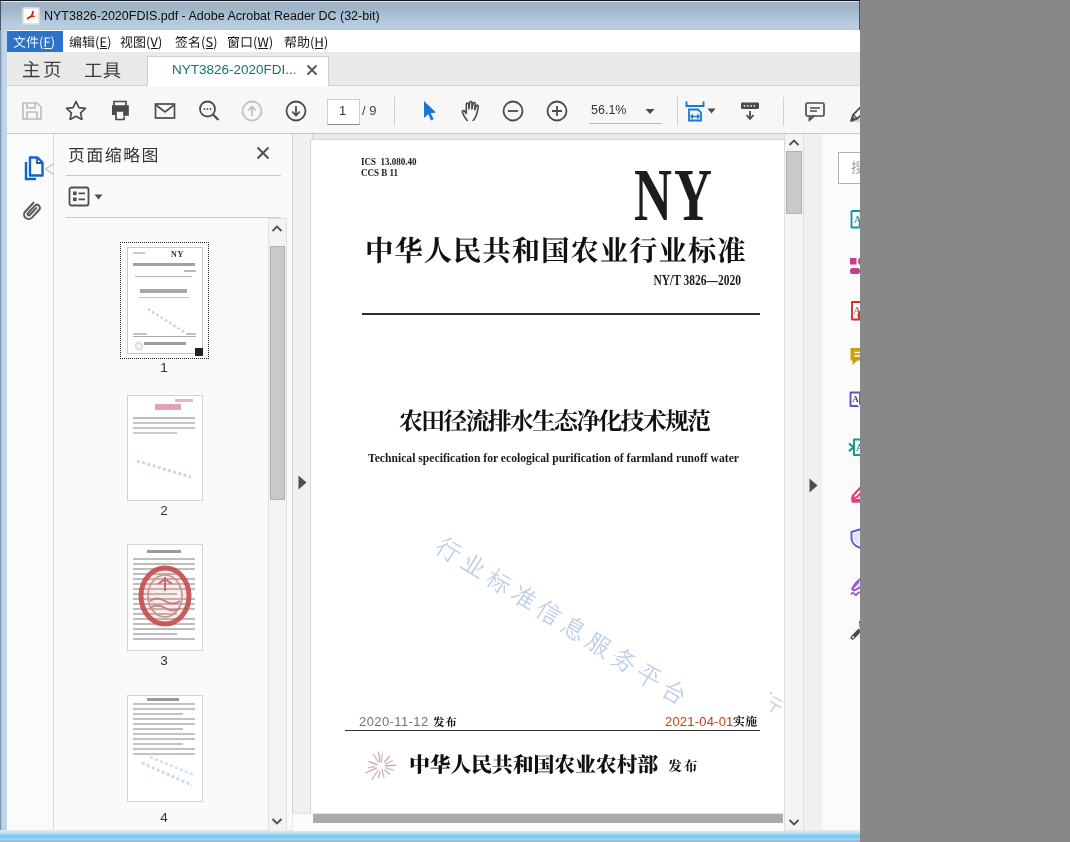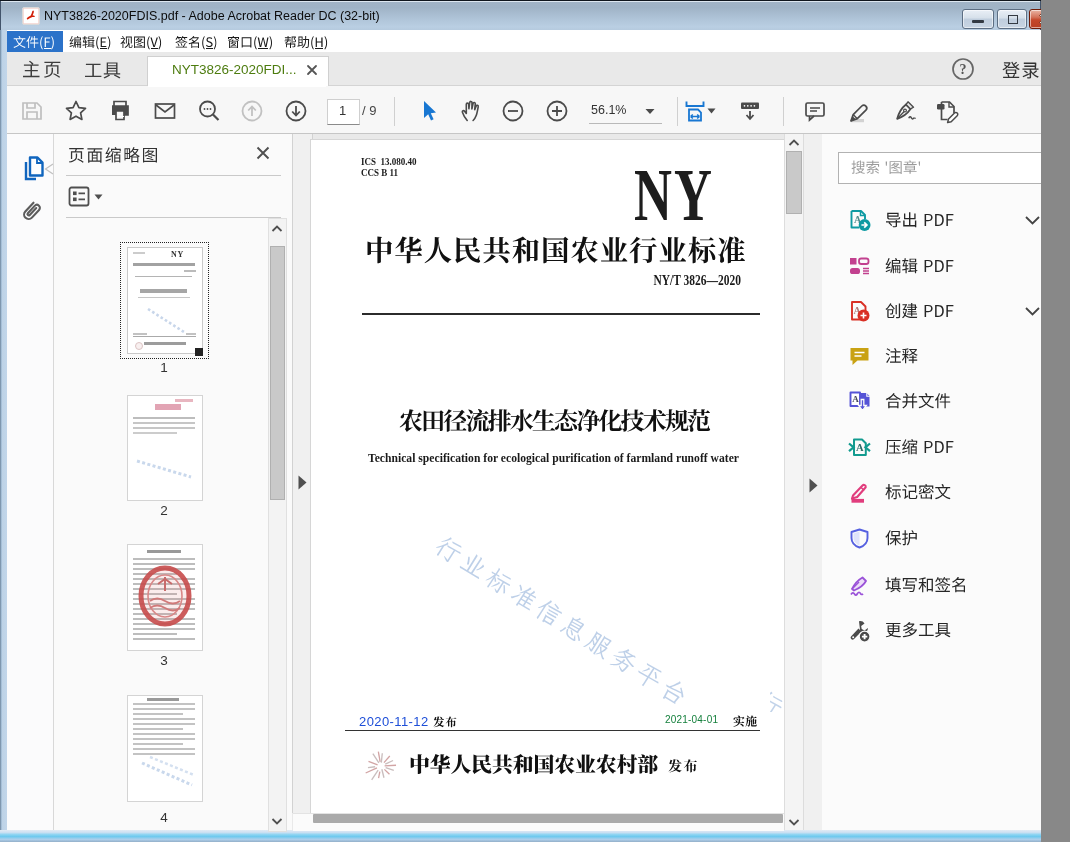--- a/index.html
+++ b/index.html
@@ -1,15 +1,15 @@
 <!DOCTYPE html>
 <html><head><meta charset="utf-8">
 <style>
 html,body{margin:0;padding:0;background:#888;}
-#app{position:relative;width:1041px;height:842px;overflow:hidden;font-family:"Liberation Sans",sans-serif;background:#fff;}
+#app{position:relative;width:860px;height:842px;overflow:hidden;font-family:"Liberation Sans",sans-serif;background:#fff;}
 .abs{position:absolute;}
 svg{display:block;}
 </style></head><body>
 <div id="app">
 
 <div class="abs" style="left:0;top:0;width:1070px;height:30px;background:linear-gradient(180deg,#a2b4c6 0%,#9fb3c6 25%,#aec3d7 60%,#bacfe3 90%,#b5cade 100%);"></div>
 <div class="abs" style="left:0;top:0;width:1070px;height:1px;background:#10161d;"></div>
 <div class="abs" style="left:0;top:1px;width:1070px;height:1px;background:#dde7f0;"></div>
 <div class="abs" style="left:0;top:1px;width:1px;height:29px;background:#42546b;"></div>
 <div class="abs" style="right:0;top:1px;width:1px;height:29px;background:#42546b;"></div>
@@ -76,21 +76,21 @@
       <g transform="translate(0,21.3)">
         <path d="M1.9 -11.8H16.6V-10.5H1.9ZM2.8 -6.4H15.8V-5.1H2.8ZM1.0 -0.5H17.5V0.9H1.0ZM8.5 -10.8H10.0V0.2H8.5ZM6.9 -14.7 8.0 -15.5Q8.6 -15.1 9.3 -14.5Q10.0 -14.0 10.5 -13.5Q11.1 -12.9 11.5 -12.5L10.3 -11.6Q9.9 -12.1 9.4 -12.6Q8.8 -13.1 8.2 -13.7Q7.5 -14.3 6.9 -14.7Z M22.4 -14.5H38.3V-13.2H22.4ZM29.5 -13.9 31.1 -13.6Q30.7 -12.8 30.3 -11.9Q29.9 -11.0 29.5 -10.4L28.3 -10.7Q28.5 -11.1 28.7 -11.7Q29.0 -12.2 29.2 -12.8Q29.4 -13.4 29.5 -13.9ZM29.6 -8.5H31.0V-5.2Q31.0 -4.4 30.8 -3.7Q30.7 -2.9 30.2 -2.2Q29.7 -1.5 28.8 -0.8Q27.9 -0.1 26.4 0.4Q24.9 1.0 22.8 1.5Q22.7 1.3 22.6 1.1Q22.4 0.9 22.3 0.7Q22.1 0.5 21.9 0.4Q24.0 -0.1 25.4 -0.6Q26.7 -1.1 27.6 -1.6Q28.4 -2.2 28.9 -2.8Q29.3 -3.4 29.4 -4.0Q29.6 -4.6 29.6 -5.2ZM31.1 -2.0 31.9 -3.0Q32.7 -2.6 33.6 -2.2Q34.4 -1.8 35.3 -1.3Q36.2 -0.8 36.9 -0.4Q37.7 0.1 38.2 0.4L37.4 1.5Q36.9 1.1 36.1 0.7Q35.4 0.2 34.5 -0.3Q33.7 -0.7 32.8 -1.2Q31.9 -1.7 31.1 -2.0ZM24.2 -11.0H36.5V-2.4H35.1V-9.7H25.6V-2.4H24.2Z" fill="#3d3d3d"></path>
       </g>
     </svg>
 <svg style="position:absolute;left:84.0px;top:55.5px;overflow:visible;" width="41" height="27">
       <g transform="translate(0,21.0)">
         <path d="M1.9 -13.3H16.5V-11.9H1.9ZM1.0 -1.3H17.4V0.1H1.0ZM8.3 -12.6H9.9V-0.7H8.3Z M29.9 -1.5 30.8 -2.5Q31.8 -2.1 32.8 -1.5Q33.9 -1.0 34.8 -0.5Q35.7 0.0 36.4 0.5L35.3 1.5Q34.7 1.0 33.8 0.5Q32.9 -0.0 31.9 -0.5Q30.9 -1.1 29.9 -1.5ZM19.8 -3.8H36.2V-2.6H19.8ZM23.2 -11.8H32.7V-10.7H23.2ZM23.2 -9.2H32.7V-8.1H23.2ZM23.2 -6.5H32.7V-5.5H23.2ZM24.8 -2.4 26.1 -1.6Q25.4 -1.0 24.4 -0.5Q23.5 0.1 22.5 0.6Q21.5 1.1 20.5 1.5Q20.4 1.3 20.1 1.0Q19.8 0.7 19.5 0.5Q20.5 0.1 21.5 -0.4Q22.5 -0.9 23.4 -1.4Q24.2 -1.9 24.8 -2.4ZM22.7 -14.5H33.5V-3.2H32.1V-13.4H24.0V-3.2H22.7Z" fill="#3d3d3d"></path>
       </g>
     </svg>
 <div class="abs" style="left:147px;top:56px;width:180px;height:30px;background:#ffffff;border:1px solid #d0d0d0;border-bottom:none;"></div>
-<div class="abs" style="left:172px;top:62px;width:130px;height:18px;font-size:13.5px;color:#4d7c0f;white-space:nowrap;">NYT3826-2020FDI...</div>
+<div class="abs" style="left:172px;top:62px;width:130px;height:18px;font-size:13.5px;color:#0f766e;white-space:nowrap;">NYT3826-2020FDI...</div>
 <svg class="abs" style="left:306px;top:64px;" width="12" height="12" viewBox="0 0 12 12">
       <path d="M2 2 L10 10 M10 2 L2 10" stroke="#555" stroke-width="1.8" stroke-linecap="round"></path>
     </svg>
 <svg class="abs" style="left:951px;top:57px;" width="24" height="24" viewBox="0 0 24 24">
       <circle cx="12" cy="12" r="10" fill="none" stroke="#666" stroke-width="1.7"></circle>
       <text x="12" y="17" text-anchor="middle" font-family="Liberation Serif" font-size="14" font-weight="bold" fill="#555">?</text>
     </svg>
 <svg style="position:absolute;left:1002.0px;top:56.0px;overflow:visible;" width="42" height="27">
       <g transform="translate(0,21.0)">
         <path d="M5.9 -10.3H12.5V-9.1H5.9ZM1.1 -0.2H17.2V1.0H1.1ZM1.9 -14.7H7.6V-13.5H1.9ZM7.3 -14.7H7.5L7.8 -14.7L8.7 -14.3Q8.2 -12.9 7.4 -11.8Q6.6 -10.6 5.6 -9.7Q4.6 -8.7 3.5 -8.0Q2.4 -7.2 1.3 -6.7Q1.2 -6.8 1.1 -7.0Q0.9 -7.2 0.8 -7.4Q0.6 -7.6 0.5 -7.7Q1.5 -8.2 2.5 -8.8Q3.5 -9.5 4.5 -10.4Q5.4 -11.3 6.1 -12.3Q6.9 -13.3 7.3 -14.4ZM10.4 -15.3Q11.1 -13.7 12.2 -12.3Q13.3 -10.9 14.8 -9.8Q16.2 -8.6 17.8 -8.0Q17.6 -7.9 17.5 -7.7Q17.3 -7.5 17.1 -7.2Q17.0 -7.0 16.9 -6.9Q15.2 -7.6 13.7 -8.8Q12.3 -10.0 11.1 -11.6Q10.0 -13.2 9.2 -14.9ZM1.9 -12.0 2.6 -12.8Q3.1 -12.5 3.6 -12.2Q4.1 -11.8 4.5 -11.4Q5.0 -11.1 5.2 -10.7L4.5 -9.9Q4.2 -10.2 3.8 -10.6Q3.3 -11.0 2.8 -11.3Q2.3 -11.7 1.9 -12.0ZM14.0 -15.2 15.1 -14.5Q14.4 -13.8 13.5 -13.1Q12.6 -12.5 11.9 -12.0L11.1 -12.6Q11.5 -13.0 12.1 -13.4Q12.6 -13.9 13.2 -14.3Q13.7 -14.8 14.0 -15.2ZM16.1 -13.1 17.1 -12.3Q16.4 -11.7 15.5 -11.0Q14.6 -10.3 13.8 -9.8L13.0 -10.5Q13.5 -10.8 14.1 -11.2Q14.6 -11.7 15.2 -12.2Q15.7 -12.7 16.1 -13.1ZM5.2 -6.4V-4.1H12.8V-6.4ZM3.8 -7.6H14.3V-3.0H3.8ZM5.1 -2.5 6.3 -2.9Q6.7 -2.3 7.0 -1.7Q7.3 -1.0 7.5 -0.6L6.2 -0.1Q6.0 -0.6 5.8 -1.2Q5.5 -1.9 5.1 -2.5ZM11.9 -2.9 13.2 -2.5Q12.9 -1.8 12.4 -1.0Q12.0 -0.2 11.7 0.4L10.5 0.1Q10.7 -0.3 11.0 -0.9Q11.3 -1.4 11.5 -1.9Q11.8 -2.5 11.9 -2.9Z M20.5 -8.4H36.5V-7.2H20.5ZM27.7 -7.8H29.1V-0.0Q29.1 0.6 29.0 0.9Q28.8 1.2 28.4 1.3Q27.9 1.4 27.2 1.5Q26.5 1.5 25.4 1.5Q25.4 1.2 25.2 0.9Q25.1 0.5 25.0 0.3Q25.5 0.3 26.0 0.3Q26.5 0.3 26.8 0.3Q27.2 0.3 27.4 0.3Q27.6 0.3 27.7 0.2Q27.7 0.1 27.7 -0.0ZM29.0 -7.0Q29.6 -5.5 30.8 -4.2Q31.9 -2.8 33.4 -1.9Q34.9 -0.9 36.7 -0.5Q36.6 -0.3 36.4 -0.1Q36.2 0.1 36.1 0.3Q35.9 0.5 35.8 0.7Q34.0 0.1 32.5 -0.9Q30.9 -2.0 29.8 -3.4Q28.6 -4.9 27.9 -6.7ZM34.1 -6.8 35.3 -5.9Q34.7 -5.4 34.0 -4.8Q33.2 -4.3 32.5 -3.8Q31.8 -3.3 31.2 -3.0L30.3 -3.7Q30.9 -4.1 31.6 -4.6Q32.3 -5.2 33.0 -5.7Q33.6 -6.3 34.1 -6.8ZM21.8 -5.8 22.7 -6.6Q23.3 -6.3 23.9 -5.9Q24.6 -5.5 25.1 -5.1Q25.7 -4.7 26.1 -4.3L25.1 -3.4Q24.8 -3.8 24.2 -4.2Q23.6 -4.6 23.0 -5.0Q22.4 -5.5 21.8 -5.8ZM20.5 -1.0Q21.5 -1.4 22.7 -1.8Q24.0 -2.3 25.4 -2.9Q26.8 -3.5 28.2 -4.1L28.5 -2.9Q27.2 -2.3 25.9 -1.8Q24.7 -1.2 23.5 -0.7Q22.3 -0.2 21.3 0.2ZM22.3 -11.4H33.3V-10.1H22.3ZM32.9 -14.4H33.0L33.3 -14.4L34.3 -14.3Q34.3 -13.4 34.3 -12.2Q34.2 -11.1 34.1 -9.9Q34.0 -8.7 34.0 -7.7L32.5 -7.8Q32.6 -8.6 32.7 -9.4Q32.7 -10.3 32.8 -11.2Q32.8 -12.1 32.8 -12.9Q32.9 -13.6 32.9 -14.2ZM21.8 -14.4H33.3V-13.1H21.8Z" fill="#333"></path>
@@ -345,27 +345,27 @@
     </div>
 <div class="abs" style="left:770px;top:686px;width:14px;height:26px;overflow:hidden;">
 <div class="abs" style="left:-4px;top:0px;width:40px;height:36px;transform:rotate(32.3deg);transform-origin:0 0;">
         <svg width="70" height="40" style="overflow:visible;">
           <g transform="translate(0,22)">
             <path d="M17.2 -10.8 17.1 0.7Q16.2 0.4 15.2 0.0Q14.3 -0.3 13.3 -0.7Q12.9 -0.9 12.5 -0.9Q12.3 -0.9 12.3 -0.7Q12.3 -0.6 12.7 -0.2Q13.2 0.2 13.8 0.7Q14.5 1.2 15.3 1.6Q16.0 2.1 16.6 2.4Q17.3 2.7 17.5 2.7Q18.1 2.7 18.4 2.2Q18.8 1.8 18.8 1.4Q18.8 1.2 18.8 1.1Q18.8 0.9 18.8 0.7L18.8 -10.8L24.2 -11.1Q24.4 -11.2 24.6 -11.3Q24.8 -11.4 24.8 -11.6Q24.8 -11.8 24.5 -12.1Q24.3 -12.3 24.0 -12.5Q23.7 -12.7 23.5 -12.7Q23.3 -12.7 23.2 -12.7Q22.9 -12.6 22.7 -12.5Q22.4 -12.5 22.1 -12.5L10.8 -11.9H10.6Q10.0 -11.9 9.6 -11.9Q9.6 -12.0 9.5 -12.0Q9.3 -12.0 9.3 -11.8Q9.3 -11.6 9.4 -11.2Q9.6 -10.9 9.9 -10.6Q10.1 -10.4 10.6 -10.4Q10.8 -10.4 11.0 -10.4Q11.1 -10.4 11.3 -10.4ZM5.4 -7.4 5.4 -0.6Q5.4 -0.2 5.3 0.2Q5.3 0.6 5.2 1.0Q5.2 1.1 5.2 1.2Q5.2 1.3 5.2 1.4Q5.2 1.8 5.4 2.0Q5.7 2.2 6.1 2.3Q6.4 2.4 6.5 2.4Q7.0 2.4 7.0 1.7L6.9 -9.1Q7.1 -9.4 7.5 -10.0Q8.0 -10.6 8.4 -11.2Q8.8 -11.8 9.1 -12.3Q9.4 -12.8 9.4 -12.9Q9.4 -13.1 9.1 -13.4Q8.8 -13.7 8.4 -14.0Q8.0 -14.2 7.8 -14.2Q7.5 -14.2 7.5 -13.8V-13.6Q7.5 -13.1 7.2 -12.6Q6.5 -11.3 5.5 -9.9Q4.5 -8.4 3.4 -7.0Q2.3 -5.6 1.1 -4.4Q0.7 -4.0 0.7 -3.7Q0.7 -3.6 0.9 -3.6Q1.0 -3.6 1.4 -3.8L1.5 -3.9Q2.5 -4.6 3.5 -5.5Q4.5 -6.4 5.4 -7.4ZM13.6 -16.3 21.6 -16.8Q21.8 -16.8 22.0 -16.9Q22.2 -17.0 22.2 -17.2Q22.2 -17.4 21.9 -17.7Q21.7 -18.0 21.4 -18.1Q21.1 -18.3 20.9 -18.3Q20.7 -18.3 20.6 -18.3Q20.1 -18.1 19.5 -18.1L13.1 -17.7Q13.0 -17.7 12.9 -17.7Q12.8 -17.7 12.6 -17.7Q12.2 -17.7 11.9 -17.7H11.7Q11.5 -17.7 11.5 -17.6Q11.5 -17.5 11.5 -17.5Q11.5 -17.4 11.6 -17.3Q11.8 -16.5 12.2 -16.4Q12.6 -16.2 12.9 -16.2Q13.0 -16.2 13.2 -16.2Q13.4 -16.2 13.6 -16.3ZM2.6 -11.7 2.7 -11.8Q4.6 -13.0 6.3 -14.8Q8.0 -16.6 9.3 -18.7Q9.4 -18.8 9.4 -18.8Q9.4 -18.9 9.4 -19.0Q9.4 -19.2 9.1 -19.5Q8.8 -19.8 8.4 -20.0Q8.0 -20.2 7.8 -20.2Q7.5 -20.2 7.5 -19.9Q7.5 -19.8 7.5 -19.8Q7.5 -19.8 7.5 -19.7V-19.6Q7.5 -19.2 7.1 -18.5Q6.8 -17.8 6.2 -16.9Q5.6 -16.0 4.8 -15.2Q4.1 -14.3 3.5 -13.5Q2.8 -12.8 2.3 -12.3Q1.9 -11.9 1.9 -11.7Q1.9 -11.6 2.1 -11.6Q2.2 -11.6 2.6 -11.7Z" fill="#b3c8e4" fill-opacity="0.8"></path>
           </g>
         </svg>
       </div>
 </div>
-<div class="abs" style="left:359px;top:714px;font-size:13px;color:#1d4ed8;letter-spacing:0.4px;font-family:'Liberation Sans',sans-serif;">2020-11-12</div>
+<div class="abs" style="left:359px;top:714px;font-size:13px;color:#737373;letter-spacing:0.4px;font-family:'Liberation Sans',sans-serif;">2020-11-12</div>
 <svg style="position:absolute;left:432.5px;top:712.8px;overflow:visible;" width="28" height="17">
       <g transform="translate(0,13.2)">
         <path d="M6.4 -9.5Q6.4 -9.3 6.3 -9.3Q6.2 -9.2 6.0 -9.2Q5.8 -7.7 5.4 -6.4Q5.0 -5.0 4.4 -3.7Q3.8 -2.5 2.8 -1.4Q1.8 -0.4 0.4 0.4L0.3 0.3Q1.4 -0.7 2.2 -1.9Q2.9 -3.1 3.4 -4.4Q3.9 -5.7 4.1 -7.1Q4.4 -8.5 4.5 -9.8ZM3.8 -8.8Q3.8 -8.7 3.7 -8.6Q3.6 -8.6 3.3 -8.6L3.4 -8.8Q3.4 -8.6 3.3 -8.3Q3.2 -7.9 3.0 -7.6Q2.9 -7.2 2.8 -6.8Q2.7 -6.5 2.6 -6.2H2.6L2.1 -5.6L0.8 -6.5Q1.0 -6.6 1.2 -6.7Q1.4 -6.8 1.6 -6.9L1.2 -6.4Q1.3 -6.7 1.4 -7.1Q1.5 -7.5 1.7 -7.9Q1.8 -8.3 1.9 -8.7Q2.0 -9.1 2.1 -9.3ZM7.1 -9.4Q7.9 -9.3 8.4 -9.0Q8.9 -8.7 9.1 -8.4Q9.2 -8.0 9.2 -7.8Q9.2 -7.5 9.0 -7.3Q8.8 -7.1 8.6 -7.1Q8.3 -7.1 8.0 -7.3Q7.9 -7.7 7.7 -8.0Q7.6 -8.4 7.4 -8.7Q7.2 -9.1 7.0 -9.3ZM9.8 -7.5Q9.8 -7.5 9.9 -7.4Q10.1 -7.3 10.3 -7.2Q10.5 -7.0 10.7 -6.8Q11.0 -6.6 11.1 -6.4Q11.1 -6.3 11.0 -6.3Q10.9 -6.2 10.8 -6.2H2.1L2.0 -6.6H9.0ZM7.9 -4.9 8.7 -5.6 10.0 -4.5Q9.9 -4.4 9.8 -4.3Q9.7 -4.3 9.5 -4.3Q8.8 -2.9 7.8 -1.8Q6.7 -0.7 5.2 -0.0Q3.6 0.7 1.5 1.0L1.4 0.9Q4.0 0.1 5.7 -1.4Q7.4 -2.8 8.1 -4.9ZM8.8 -4.9V-4.6H4.1L4.2 -4.9ZM4.4 -4.7Q4.6 -4.0 5.0 -3.4Q5.5 -2.8 6.3 -2.2Q7.1 -1.6 8.3 -1.2Q9.5 -0.7 11.2 -0.4L11.2 -0.3Q10.6 -0.2 10.3 0.1Q10.0 0.4 9.9 1.0Q8.4 0.5 7.3 -0.1Q6.3 -0.8 5.7 -1.5Q5.1 -2.3 4.7 -3.1Q4.4 -3.9 4.2 -4.6Z M12.8 -7.7H21.2L22.0 -8.7Q22.0 -8.7 22.1 -8.6Q22.2 -8.5 22.5 -8.3Q22.7 -8.1 23.0 -7.9Q23.2 -7.7 23.4 -7.6Q23.4 -7.4 23.1 -7.4H12.9ZM16.5 -9.8 18.4 -9.2Q18.3 -9.1 18.2 -9.1Q18.1 -9.0 17.9 -9.0Q17.6 -8.1 17.2 -7.3Q16.7 -6.4 16.1 -5.5Q15.4 -4.7 14.6 -3.9Q13.8 -3.2 12.7 -2.6L12.6 -2.8Q13.4 -3.4 14.0 -4.3Q14.7 -5.1 15.2 -6.1Q15.7 -7.0 16.0 -8.0Q16.3 -8.9 16.5 -9.8ZM16.3 -5.1V-0.2Q16.3 -0.2 16.0 -0.0Q15.7 0.2 15.2 0.2H15.0V-4.8L15.5 -5.5L16.5 -5.1ZM17.9 -6.9 19.6 -6.7Q19.6 -6.6 19.5 -6.6Q19.4 -6.5 19.2 -6.5V0.6Q19.2 0.7 19.1 0.8Q18.9 0.9 18.7 1.0Q18.4 1.0 18.2 1.0H17.9ZM15.6 -5.1H21.5V-4.8H15.6ZM20.9 -5.1H20.8L21.4 -5.8L22.7 -4.8Q22.7 -4.7 22.5 -4.7Q22.4 -4.6 22.2 -4.6V-1.5Q22.2 -1.0 22.1 -0.7Q22.0 -0.4 21.7 -0.2Q21.3 0.0 20.6 0.1Q20.6 -0.2 20.5 -0.5Q20.5 -0.7 20.4 -0.9Q20.3 -1.0 20.1 -1.1Q19.9 -1.2 19.6 -1.3V-1.5Q19.6 -1.5 19.7 -1.5Q19.8 -1.4 20.0 -1.4Q20.2 -1.4 20.4 -1.4Q20.6 -1.4 20.7 -1.4Q20.8 -1.4 20.9 -1.5Q20.9 -1.5 20.9 -1.6Z" fill="#111"></path>
       </g>
     </svg>
-<div class="abs" style="left:665px;top:714px;font-size:10px;color:#15803d;letter-spacing:0.2px;font-family:'Liberation Sans',sans-serif;">2021-04-01</div>
+<div class="abs" style="left:665px;top:714px;font-size:13px;color:#c2410c;letter-spacing:0.2px;font-family:'Liberation Sans',sans-serif;">2021-04-01</div>
 <svg style="position:absolute;left:733.0px;top:712.4px;overflow:visible;" width="28" height="17">
       <g transform="translate(0,13.6)">
         <path d="M9.4 -8.0 10.2 -8.8 11.4 -7.5Q11.4 -7.5 11.3 -7.4Q11.2 -7.4 11.0 -7.4Q10.7 -7.1 10.2 -6.7Q9.8 -6.4 9.3 -6.1L9.3 -6.2Q9.3 -6.5 9.4 -6.8Q9.4 -7.1 9.5 -7.5Q9.5 -7.8 9.6 -8.0ZM2.0 -8.7Q2.3 -8.0 2.3 -7.5Q2.3 -6.9 2.1 -6.5Q1.9 -6.1 1.6 -6.0Q1.4 -5.8 1.2 -5.9Q0.9 -5.9 0.7 -6.0Q0.5 -6.1 0.4 -6.4Q0.3 -6.8 0.5 -7.0Q0.7 -7.3 1.0 -7.4Q1.2 -7.5 1.4 -7.7Q1.6 -7.9 1.7 -8.2Q1.9 -8.4 1.9 -8.7ZM10.0 -8.0V-7.7H1.9V-8.0ZM4.8 -10.0Q5.7 -10.0 6.2 -9.8Q6.7 -9.6 6.9 -9.3Q7.1 -9.0 7.0 -8.7Q7.0 -8.4 6.8 -8.2Q6.5 -8.0 6.2 -8.0Q5.9 -8.0 5.6 -8.3Q5.5 -8.7 5.3 -9.2Q5.1 -9.6 4.8 -9.9ZM2.1 -5.3Q2.9 -5.3 3.4 -5.1Q4.0 -4.9 4.2 -4.6Q4.4 -4.3 4.4 -4.0Q4.4 -3.8 4.3 -3.5Q4.1 -3.3 3.8 -3.3Q3.5 -3.2 3.2 -3.4Q3.1 -3.8 2.9 -4.1Q2.7 -4.5 2.5 -4.8Q2.2 -5.0 2.0 -5.3ZM3.0 -7.2Q3.8 -7.2 4.2 -7.0Q4.7 -6.8 4.9 -6.5Q5.1 -6.3 5.1 -6.0Q5.1 -5.7 5.0 -5.6Q4.8 -5.4 4.6 -5.3Q4.3 -5.3 4.0 -5.5Q3.9 -5.8 3.7 -6.1Q3.5 -6.4 3.3 -6.7Q3.1 -6.9 2.9 -7.1ZM6.0 -2.2Q7.3 -2.0 8.2 -1.8Q9.1 -1.5 9.6 -1.1Q10.2 -0.8 10.4 -0.4Q10.7 -0.1 10.7 0.2Q10.7 0.5 10.6 0.7Q10.4 0.9 10.1 1.0Q9.9 1.0 9.6 0.9Q9.3 0.5 8.8 -0.0Q8.3 -0.5 7.6 -1.1Q6.8 -1.6 5.9 -2.0ZM7.6 -7.2Q7.6 -7.1 7.5 -7.0Q7.4 -6.9 7.2 -6.9Q7.2 -5.9 7.1 -5.0Q7.1 -4.1 6.9 -3.4Q6.7 -2.6 6.3 -1.9Q5.9 -1.3 5.2 -0.7Q4.4 -0.2 3.3 0.3Q2.1 0.7 0.4 1.1L0.3 0.9Q1.7 0.4 2.7 -0.1Q3.6 -0.6 4.2 -1.2Q4.8 -1.8 5.1 -2.4Q5.4 -3.1 5.5 -3.9Q5.6 -4.6 5.7 -5.5Q5.7 -6.4 5.7 -7.4ZM9.8 -4.1Q9.8 -4.1 9.9 -4.0Q10.1 -3.9 10.3 -3.7Q10.5 -3.5 10.8 -3.3Q11.0 -3.1 11.2 -2.9Q11.2 -2.7 10.9 -2.7H0.8L0.7 -3.0H9.0Z M23.6 -5.7Q23.5 -5.5 23.2 -5.4V-2.9Q23.2 -2.5 23.1 -2.2Q22.9 -1.9 22.6 -1.8Q22.3 -1.6 21.8 -1.6Q21.8 -1.9 21.7 -2.1Q21.7 -2.4 21.7 -2.4Q21.6 -2.5 21.5 -2.6Q21.4 -2.7 21.2 -2.7V-2.8Q21.2 -2.8 21.3 -2.8Q21.4 -2.8 21.6 -2.8Q21.7 -2.8 21.8 -2.8Q21.9 -2.8 21.9 -2.8Q22.0 -2.9 22.0 -2.9V-5.6H21.8L22.3 -6.4ZM22.5 -9.0Q22.5 -9.0 22.6 -8.9Q22.7 -8.8 22.9 -8.6Q23.2 -8.4 23.4 -8.2Q23.6 -8.0 23.8 -7.8Q23.8 -7.7 23.5 -7.7H18.3V-8.0H21.7ZM20.4 -9.5Q20.3 -9.4 20.2 -9.3Q20.1 -9.3 19.9 -9.3Q19.5 -8.1 18.8 -7.2Q18.2 -6.3 17.4 -5.7L17.2 -5.8Q17.5 -6.3 17.8 -7.0Q18.0 -7.7 18.2 -8.5Q18.4 -9.2 18.5 -10.0ZM22.3 -5.8 22.4 -5.5 17.5 -3.6 17.3 -3.8 22.0 -5.7ZM19.6 -6.1Q19.6 -5.8 19.3 -5.8V-0.6Q19.3 -0.4 19.4 -0.4Q19.5 -0.3 19.8 -0.3H21.2Q21.6 -0.3 21.9 -0.3Q22.2 -0.3 22.3 -0.3Q22.5 -0.3 22.6 -0.4Q22.6 -0.4 22.7 -0.5Q22.8 -0.6 22.9 -0.8Q23.0 -1.1 23.2 -1.5H23.3L23.4 -0.4Q23.6 -0.3 23.7 -0.2Q23.9 -0.1 23.9 0.1Q23.9 0.3 23.6 0.5Q23.4 0.7 22.8 0.8Q22.2 0.9 21.1 0.9L19.6 0.9Q19.0 0.9 18.7 0.8Q18.3 0.7 18.2 0.4Q18.1 0.2 18.1 -0.3V-6.2ZM21.6 -7.1Q21.6 -7.0 21.5 -6.9Q21.4 -6.8 21.1 -6.8V-1.5Q21.1 -1.5 21.0 -1.4Q20.9 -1.3 20.7 -1.3Q20.4 -1.2 20.2 -1.2H20.0V-7.2ZM14.0 -10.0Q14.7 -9.8 15.1 -9.6Q15.5 -9.3 15.7 -9.0Q15.9 -8.7 15.8 -8.4Q15.8 -8.2 15.6 -8.0Q15.4 -7.8 15.2 -7.8Q14.9 -7.8 14.6 -8.1Q14.6 -8.4 14.5 -8.7Q14.4 -9.1 14.2 -9.4Q14.1 -9.7 13.9 -9.9ZM15.2 -7.5Q15.2 -6.4 15.1 -5.2Q15.0 -4.0 14.7 -2.9Q14.4 -1.8 13.9 -0.8Q13.4 0.2 12.7 1.1L12.5 1.0Q13.1 -0.3 13.4 -1.7Q13.7 -3.1 13.8 -4.6Q13.9 -6.1 13.8 -7.5ZM15.9 -5.5 16.6 -6.2 17.7 -5.2Q17.6 -5.1 17.5 -5.1Q17.4 -5.0 17.2 -5.0Q17.2 -3.6 17.1 -2.6Q17.1 -1.6 17.0 -1.0Q16.9 -0.4 16.7 0.0Q16.6 0.4 16.3 0.6Q16.1 0.8 15.8 0.9Q15.4 1.0 15.0 1.0Q15.0 0.7 15.0 0.5Q15.0 0.3 14.9 0.2Q14.8 0.1 14.6 -0.0Q14.4 -0.1 14.2 -0.2L14.2 -0.4Q14.4 -0.3 14.7 -0.3Q14.9 -0.3 15.1 -0.3Q15.3 -0.3 15.5 -0.4Q15.6 -0.6 15.7 -1.1Q15.8 -1.7 15.9 -2.8Q16.0 -3.9 16.0 -5.5ZM16.5 -5.5V-5.2H14.6V-5.5ZM16.7 -8.6Q16.7 -8.6 16.9 -8.5Q17.1 -8.3 17.3 -8.0Q17.6 -7.8 17.8 -7.6Q17.8 -7.4 17.5 -7.4H12.7L12.7 -7.7H16.0Z" fill="#111"></path>
       </g>
     </svg>
 <div class="abs" style="left:345px;top:730px;width:415px;height:1.4px;background:#333;"></div>
 <svg class="abs" style="left:363px;top:749px;" width="36" height="34" viewBox="0 0 34 32">
       <path d="M20.4 15.8 L31.2 15.3" stroke="#d2a4a4" stroke-width="1.25"></path>
       <path d="M21.4 17.5 L29.1 20.1" stroke="#c9bdbd" stroke-width="1.25"></path>
       <path d="M20.2 19.2 L25.0 23.8" stroke="#d2a4a4" stroke-width="1.25"></path>

